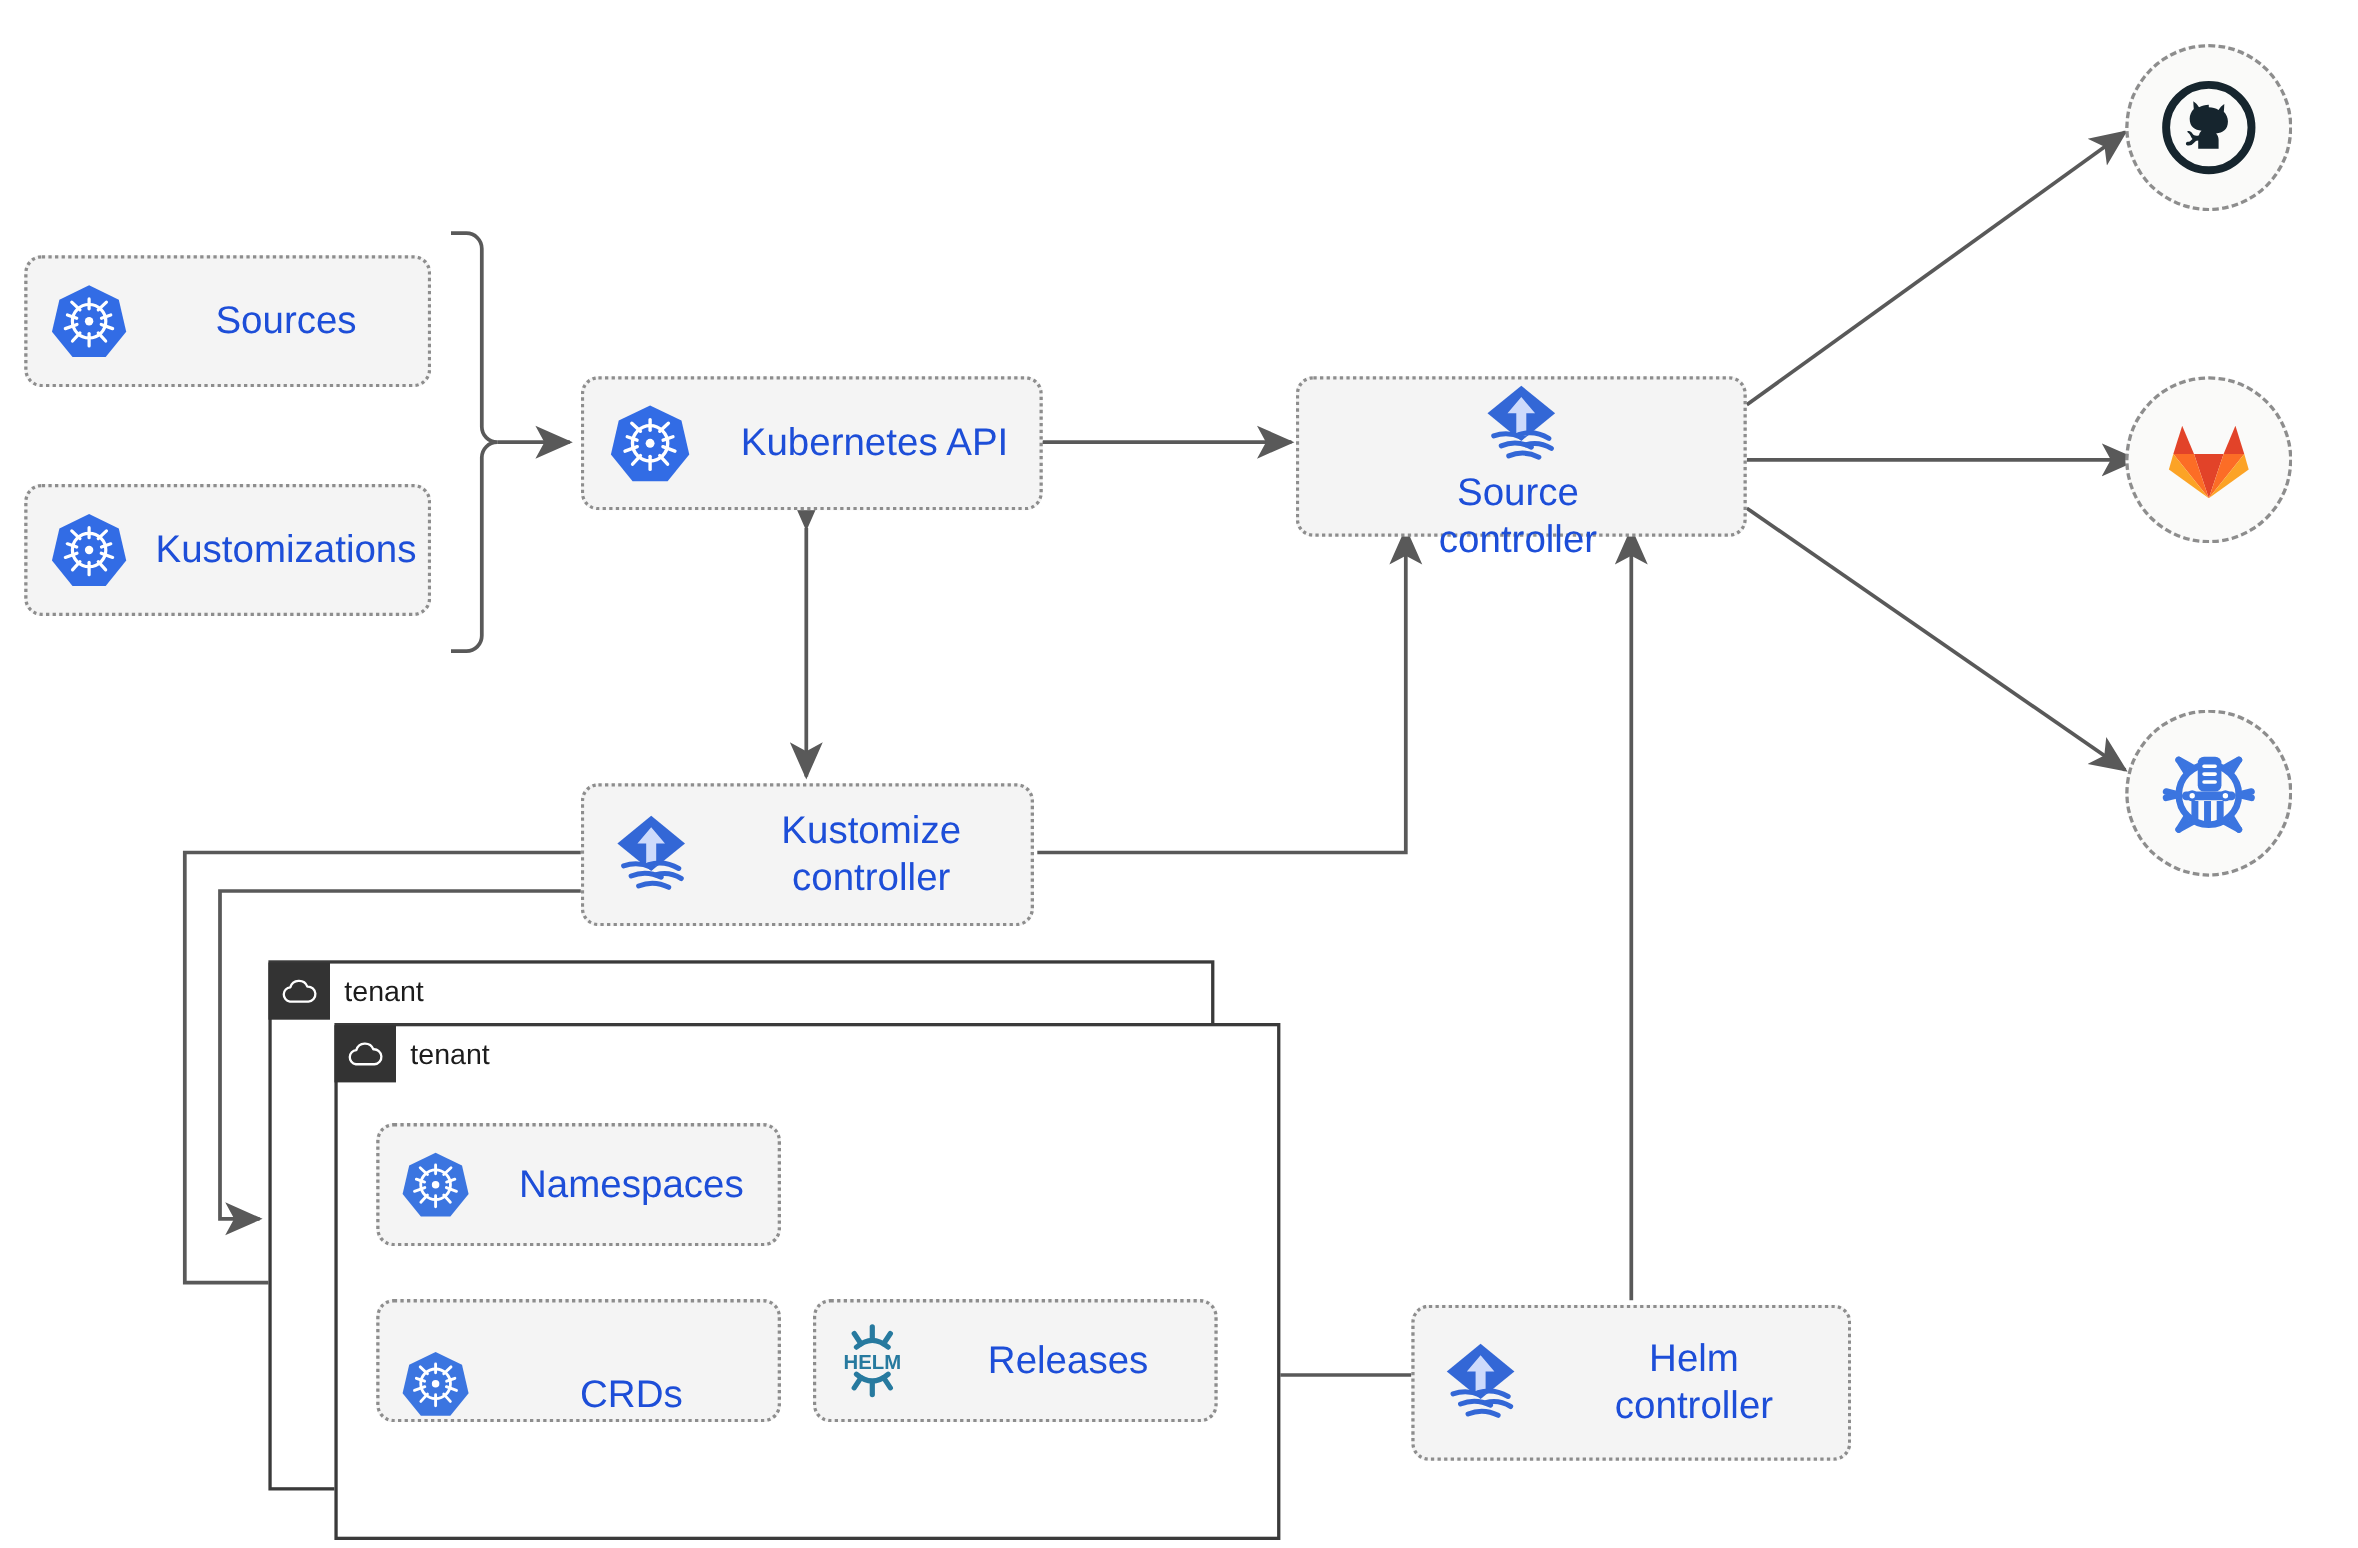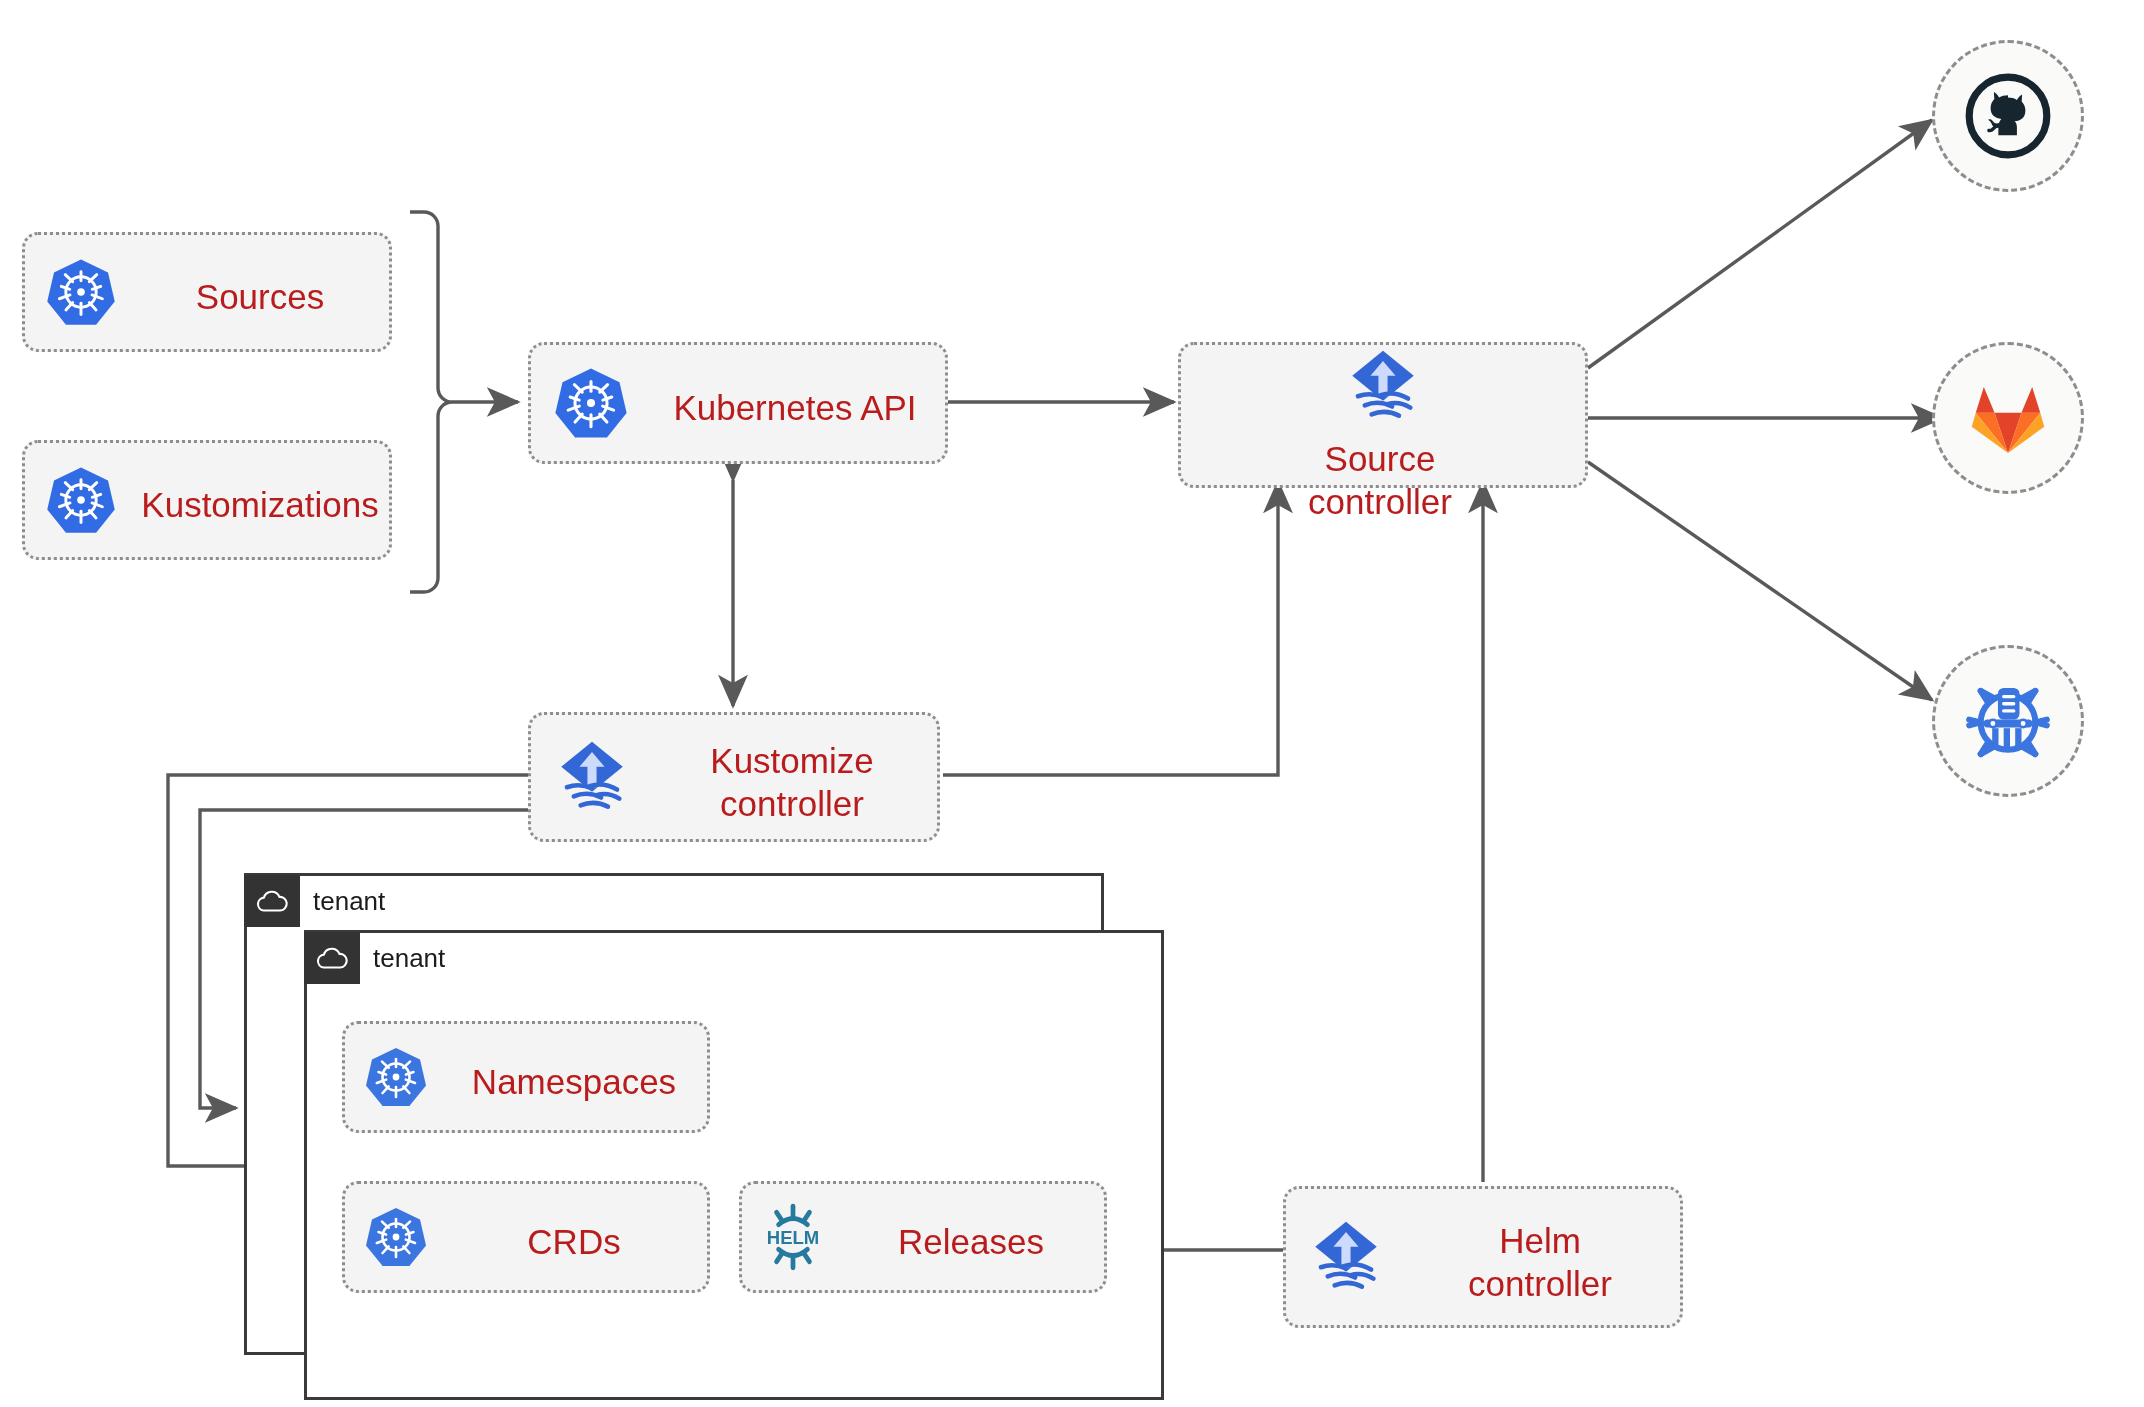--- a/index.html
+++ b/index.html
@@ -11,28 +11,27 @@
   .node{
     position:absolute;
     background:#f4f4f4;
     border:3px dotted #8d8d8d;
     border-radius:16px;
     display:flex;
     align-items:center;
     box-sizing:border-box;
   }
   .node .lbl{
-    color:#b91c1c;
+    color:#1d4ed8;
     font-size:35px;
     line-height:1.22;
     white-space:pre-line;
     text-align:center;
     flex:1;
     padding-right:6px;
-    margin-top:11px;
   }
   .node .ic{flex:0 0 auto;display:flex;align-items:center;justify-content:center;}
 
   
   .circ{
     position:absolute;
     width:152px;height:152px;
     border-radius:50%;
     background:#fafaf9;
     border:3px dashed #8d8d8d;
@@ -313,21 +312,21 @@
               <path d="M24.6 22.8 L18 16.6"></path>
             <path d="M12.8 38 L22.2 34.6"></path>
               <path d="M49.5 27 L42 29.6"></path>
           </g>
         </svg>
       </span>
       <span class="lbl">Namespaces</span>
     </div>
 
 
-    <div class="node" style="left:35px;top:248px;width:368px;height:112px;z-index:7;">
+    <div class="node" style="left:35px;top:248px;width:368px;height:112px;z-index:7;align-items:flex-end;">
       <span class="ic" style="width:102px;">
         <svg width="64" height="64" viewBox="0 0 64 64" aria-hidden="true">
           <path d="M32 3 L56 14.6 L62 40.5 L45.4 61 L18.6 61 L2 40.5 L8 14.6 Z" fill="#3b75e0"></path>
           <g fill="none" stroke="#ffffff" stroke-width="2.6" stroke-linecap="round">
             <circle cx="32" cy="32" r="13.5"></circle>
             <circle cx="32" cy="32" r="3.4" fill="#ffffff" stroke="none"></circle>
             <path d="M32 14 L32 22"></path>
               <path d="M32 42 L32 52"></path>
             <path d="M14.5 27 L22 29.6"></path>
               <path d="M41.8 34.6 L51 38"></path>

